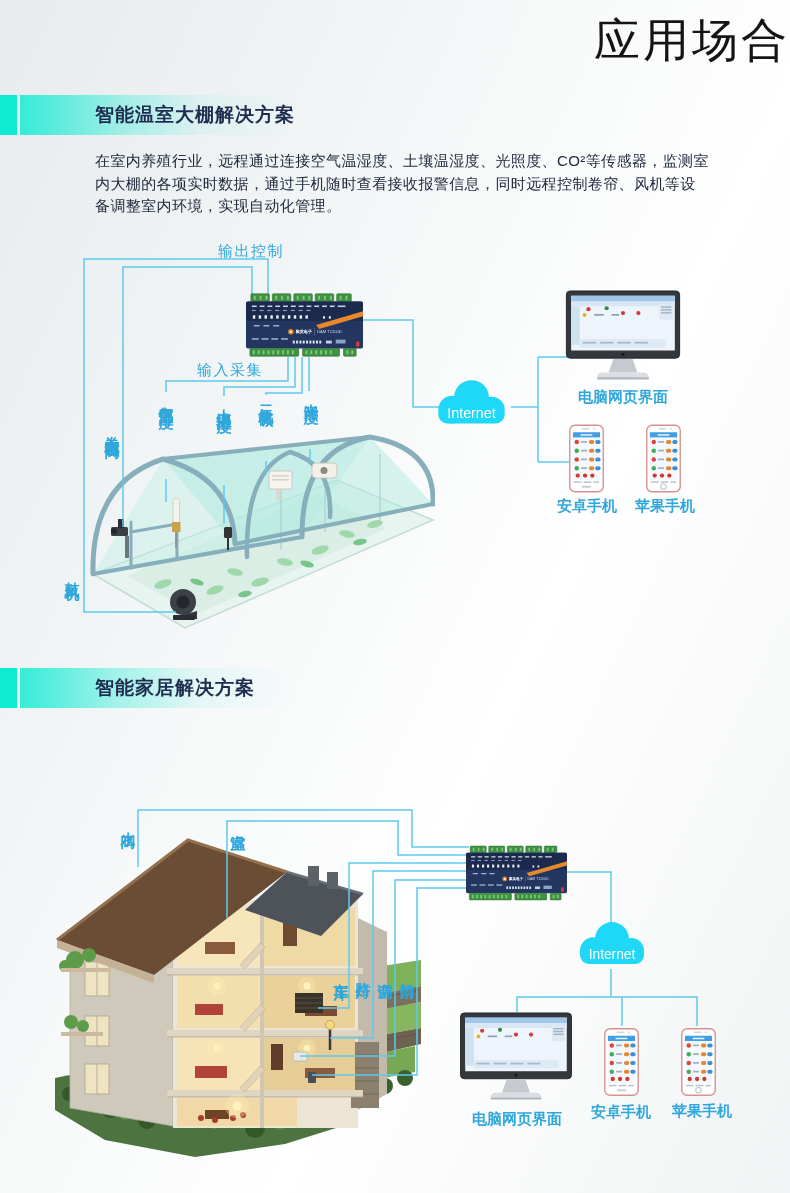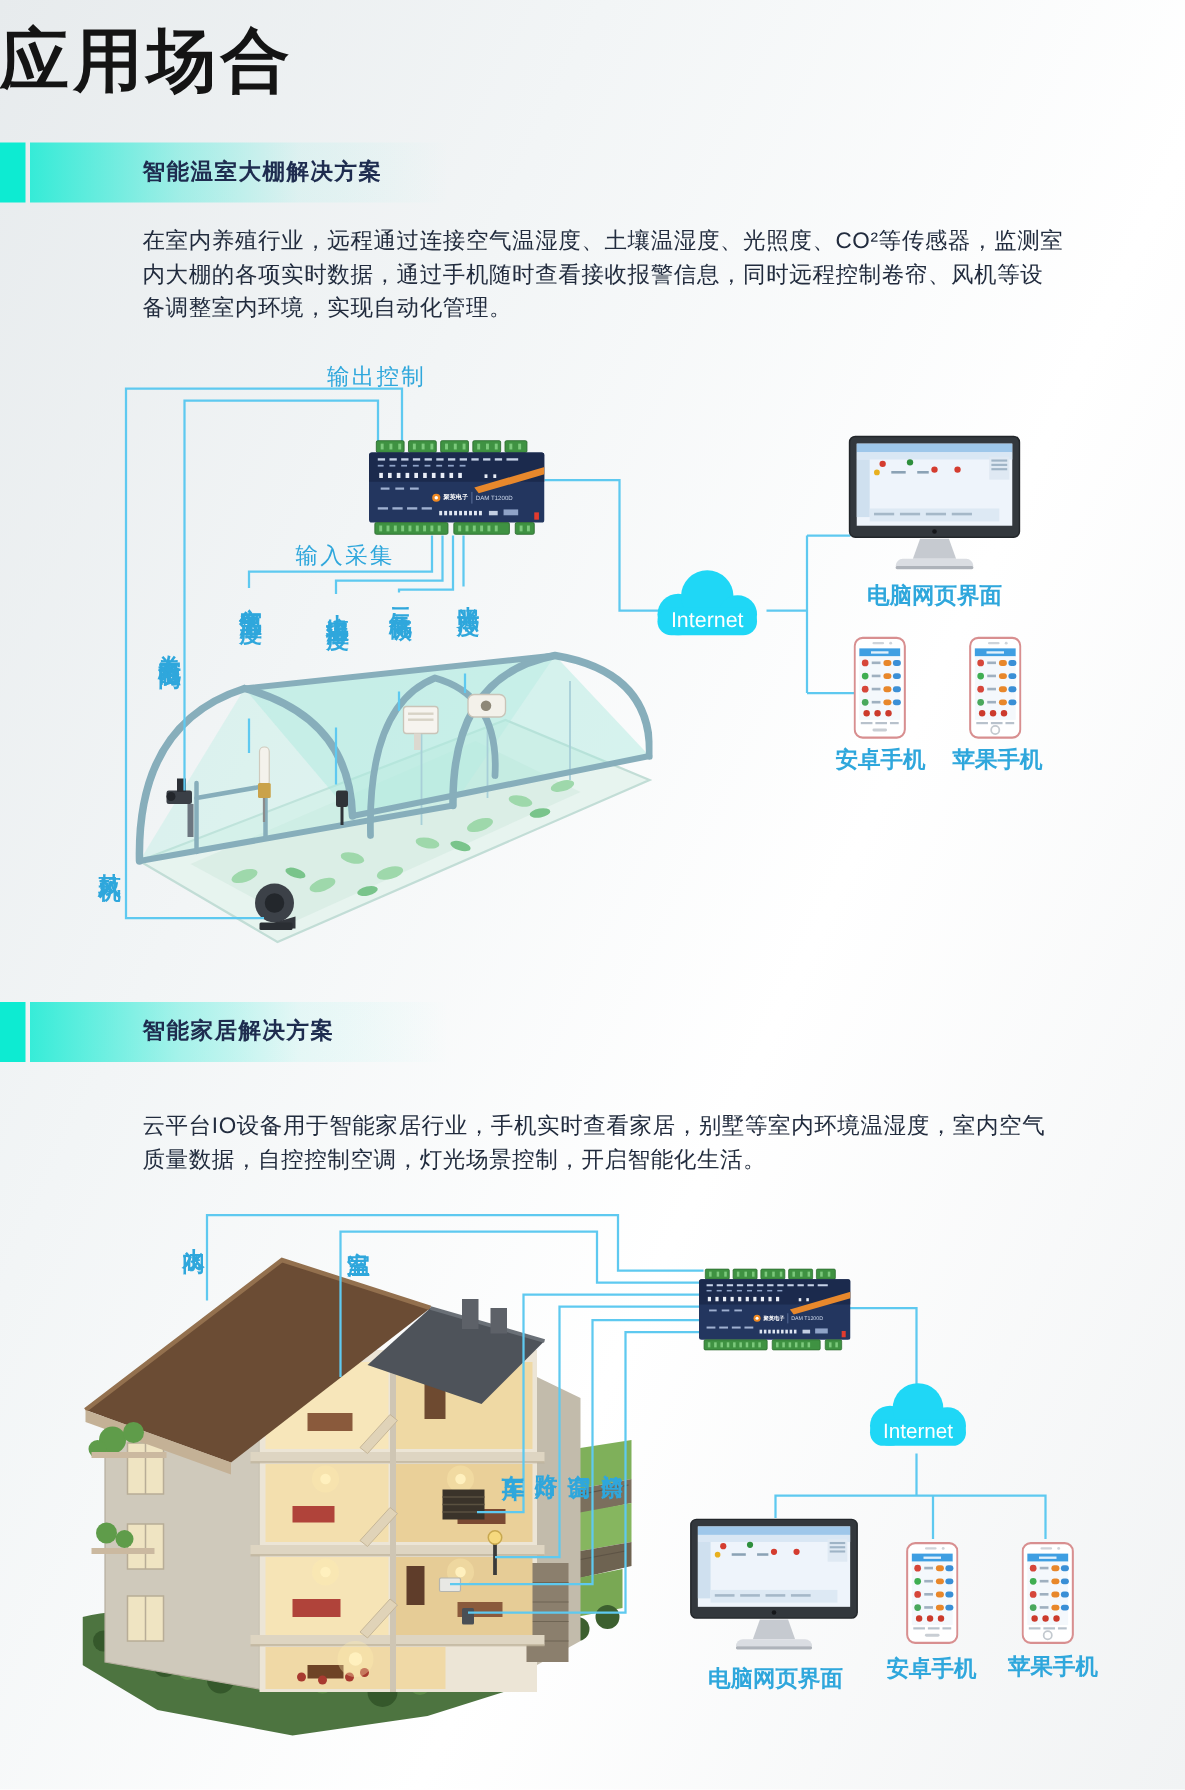--- a/index.html
+++ b/index.html
@@ -1,26 +1,26 @@
 <!DOCTYPE html>
 <html><head>
 <meta charset="utf-8">
 <style>
   html,body{margin:0;padding:0;}
   body{font-family:"Liberation Sans","DejaVu Sans",sans-serif;background:#fff;}
   .page{position:relative;width:790px;height:1193px;overflow:hidden;margin:0 auto;
         background:linear-gradient(115deg,#e7ebed 0%,#f2f5f6 30%,#ffffff 62%,#f1f3f4 100%);}
   .abs{position:absolute;}
-  .page-title{left:0;top:8px;width:790px;text-align:left;font-size:46px;font-weight:bold;
+  .page-title{left:0;top:8px;width:790px;text-align:right;font-size:46px;font-weight:normal;
               color:#141414;letter-spacing:3px;line-height:64px;}
   .sec-bar{left:0;width:790px;height:40px;}
   .sec-bar .tab{position:absolute;left:0;top:0;width:17px;height:40px;background:#0debd2;}
   .sec-bar .fade{position:absolute;left:20px;top:0;width:560px;height:40px;
     background:linear-gradient(90deg,rgba(22,235,211,0.85) 0%,rgba(22,235,211,0.35) 18%,rgba(22,235,211,0.08) 32%,rgba(255,255,255,0) 50%);}
-  .sec-bar .txt{position:absolute;left:95px;top:0;line-height:40px;font-size:15px;font-weight:bold;color:#1e2c4f;letter-spacing:1px;}
+  .sec-bar .txt{position:absolute;left:95px;top:0;line-height:40px;font-size:19px;font-weight:bold;color:#1e2c4f;letter-spacing:1px;}
   .body-par{left:95px;width:614px;font-size:15px;line-height:22.5px;color:#222c3e;letter-spacing:0.4px;}
   .hlabel{color:#2fa7dc;font-weight:normal;font-size:15px;letter-spacing:1.5px;white-space:nowrap;}
   .vlabel{color:#2fa7dc;font-weight:bold;font-size:15px;letter-spacing:2px;
           writing-mode:vertical-rl;text-orientation:upright;line-height:18px;}
   .cap{color:#2fa7dc;font-weight:bold;font-size:15px;text-align:center;white-space:nowrap;}
   svg{display:block;}
   svg text{font-family:"Liberation Sans","DejaVu Sans",sans-serif;}
   .lines polyline{fill:none;stroke:#5ec9f0;stroke-width:1.5;}
 </style>
 </head>
@@ -531,21 +531,20 @@
     </svg>
   <div class="abs cap" style="left:566px;top:388px;width:114px">电脑网页界面</div>
   <div class="abs cap" style="left:552px;top:497px;width:70px">安卓手机</div>
   <div class="abs cap" style="left:630px;top:497px;width:70px">苹果手机</div>
 
   <div class="abs sec-bar" style="top:668px">
     <div class="tab"></div>
     <div class="fade"></div>
     <div class="txt">智能家居解决方案</div>
   </div>
-  <div class="abs body-par" style="top:740px">云平台IO设备用于智能家居行业，手机实时查看家居，别墅等室内环境温湿度，室内空气质量数据，自控控制空调，灯光场景控制，开启智能化生活。</div>
 
   <div class="abs vlabel" style="left:119px;top:820px">水阀</div>
   <div class="abs vlabel" style="left:229px;top:822px">室温</div>
   <div class="abs vlabel" style="left:332px;top:970px">车库</div>
   <div class="abs vlabel" style="left:354px;top:970px">路灯</div>
   <div class="abs vlabel" style="left:376px;top:970px">空调</div>
   <div class="abs vlabel" style="left:398px;top:970px">门禁</div>
 
   <svg class="abs" style="left:466px;top:845px" width="101" height="56" viewBox="0 0 120 66">
       <use href="#g-device"></use>

